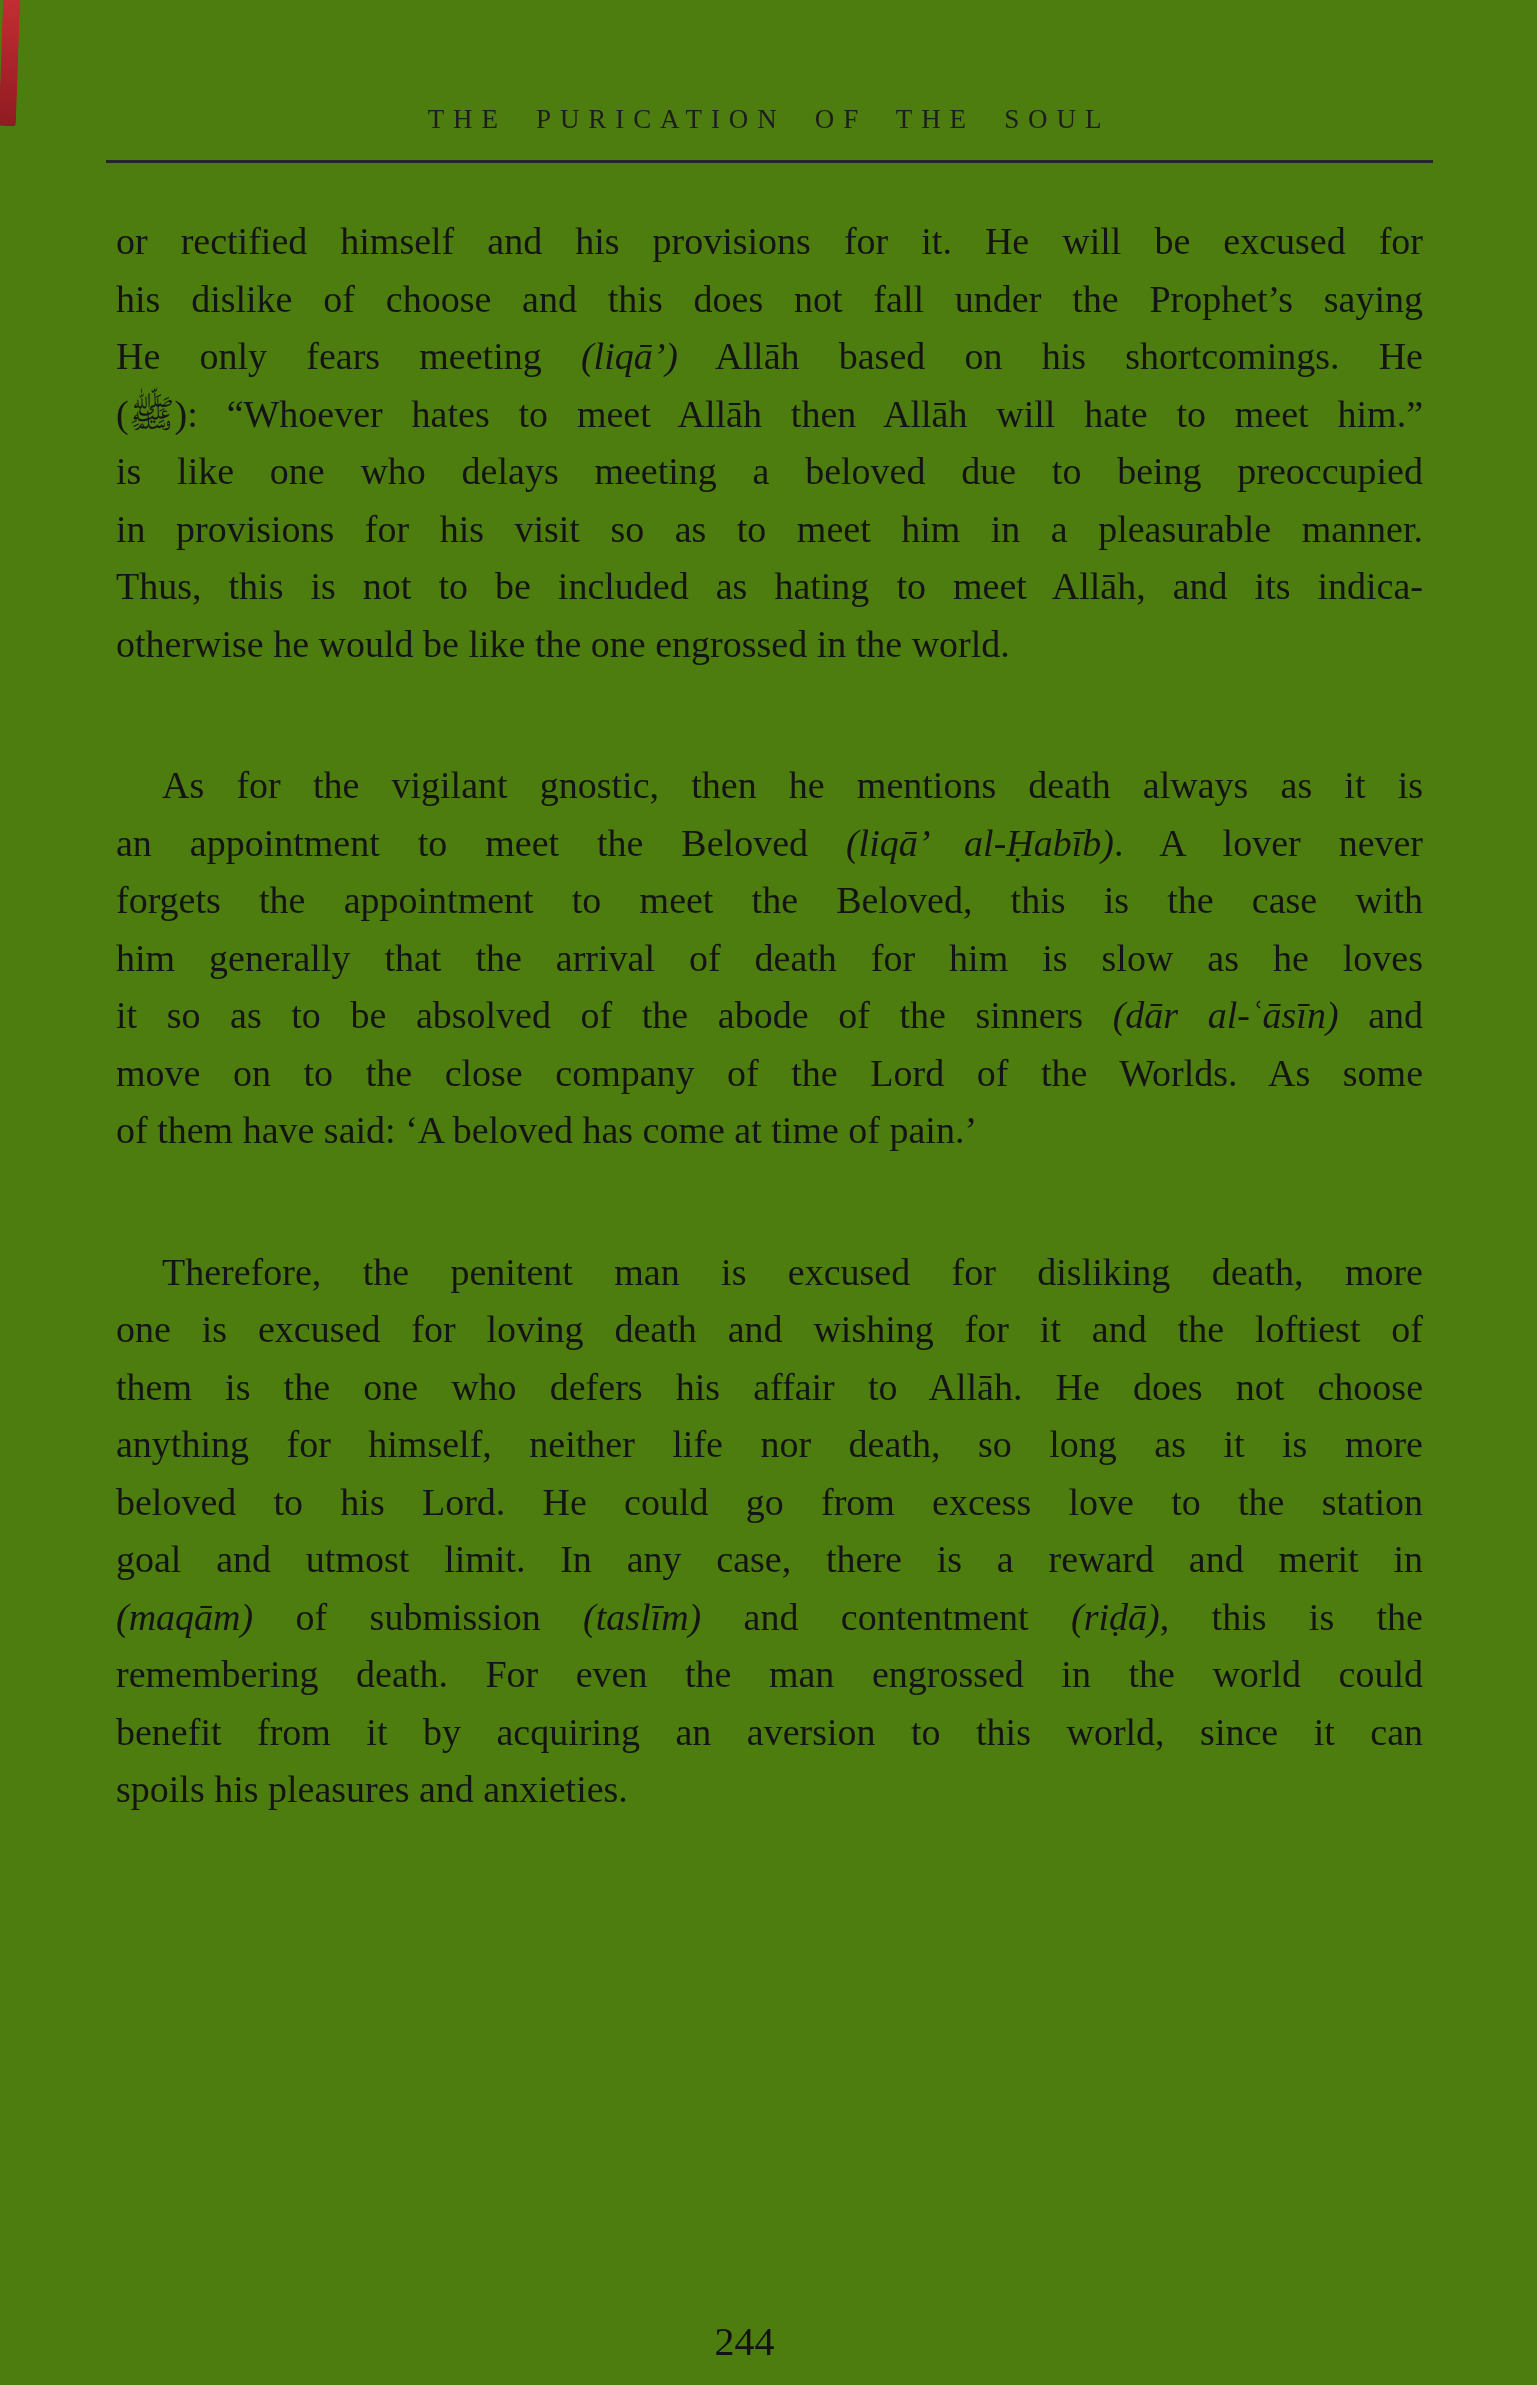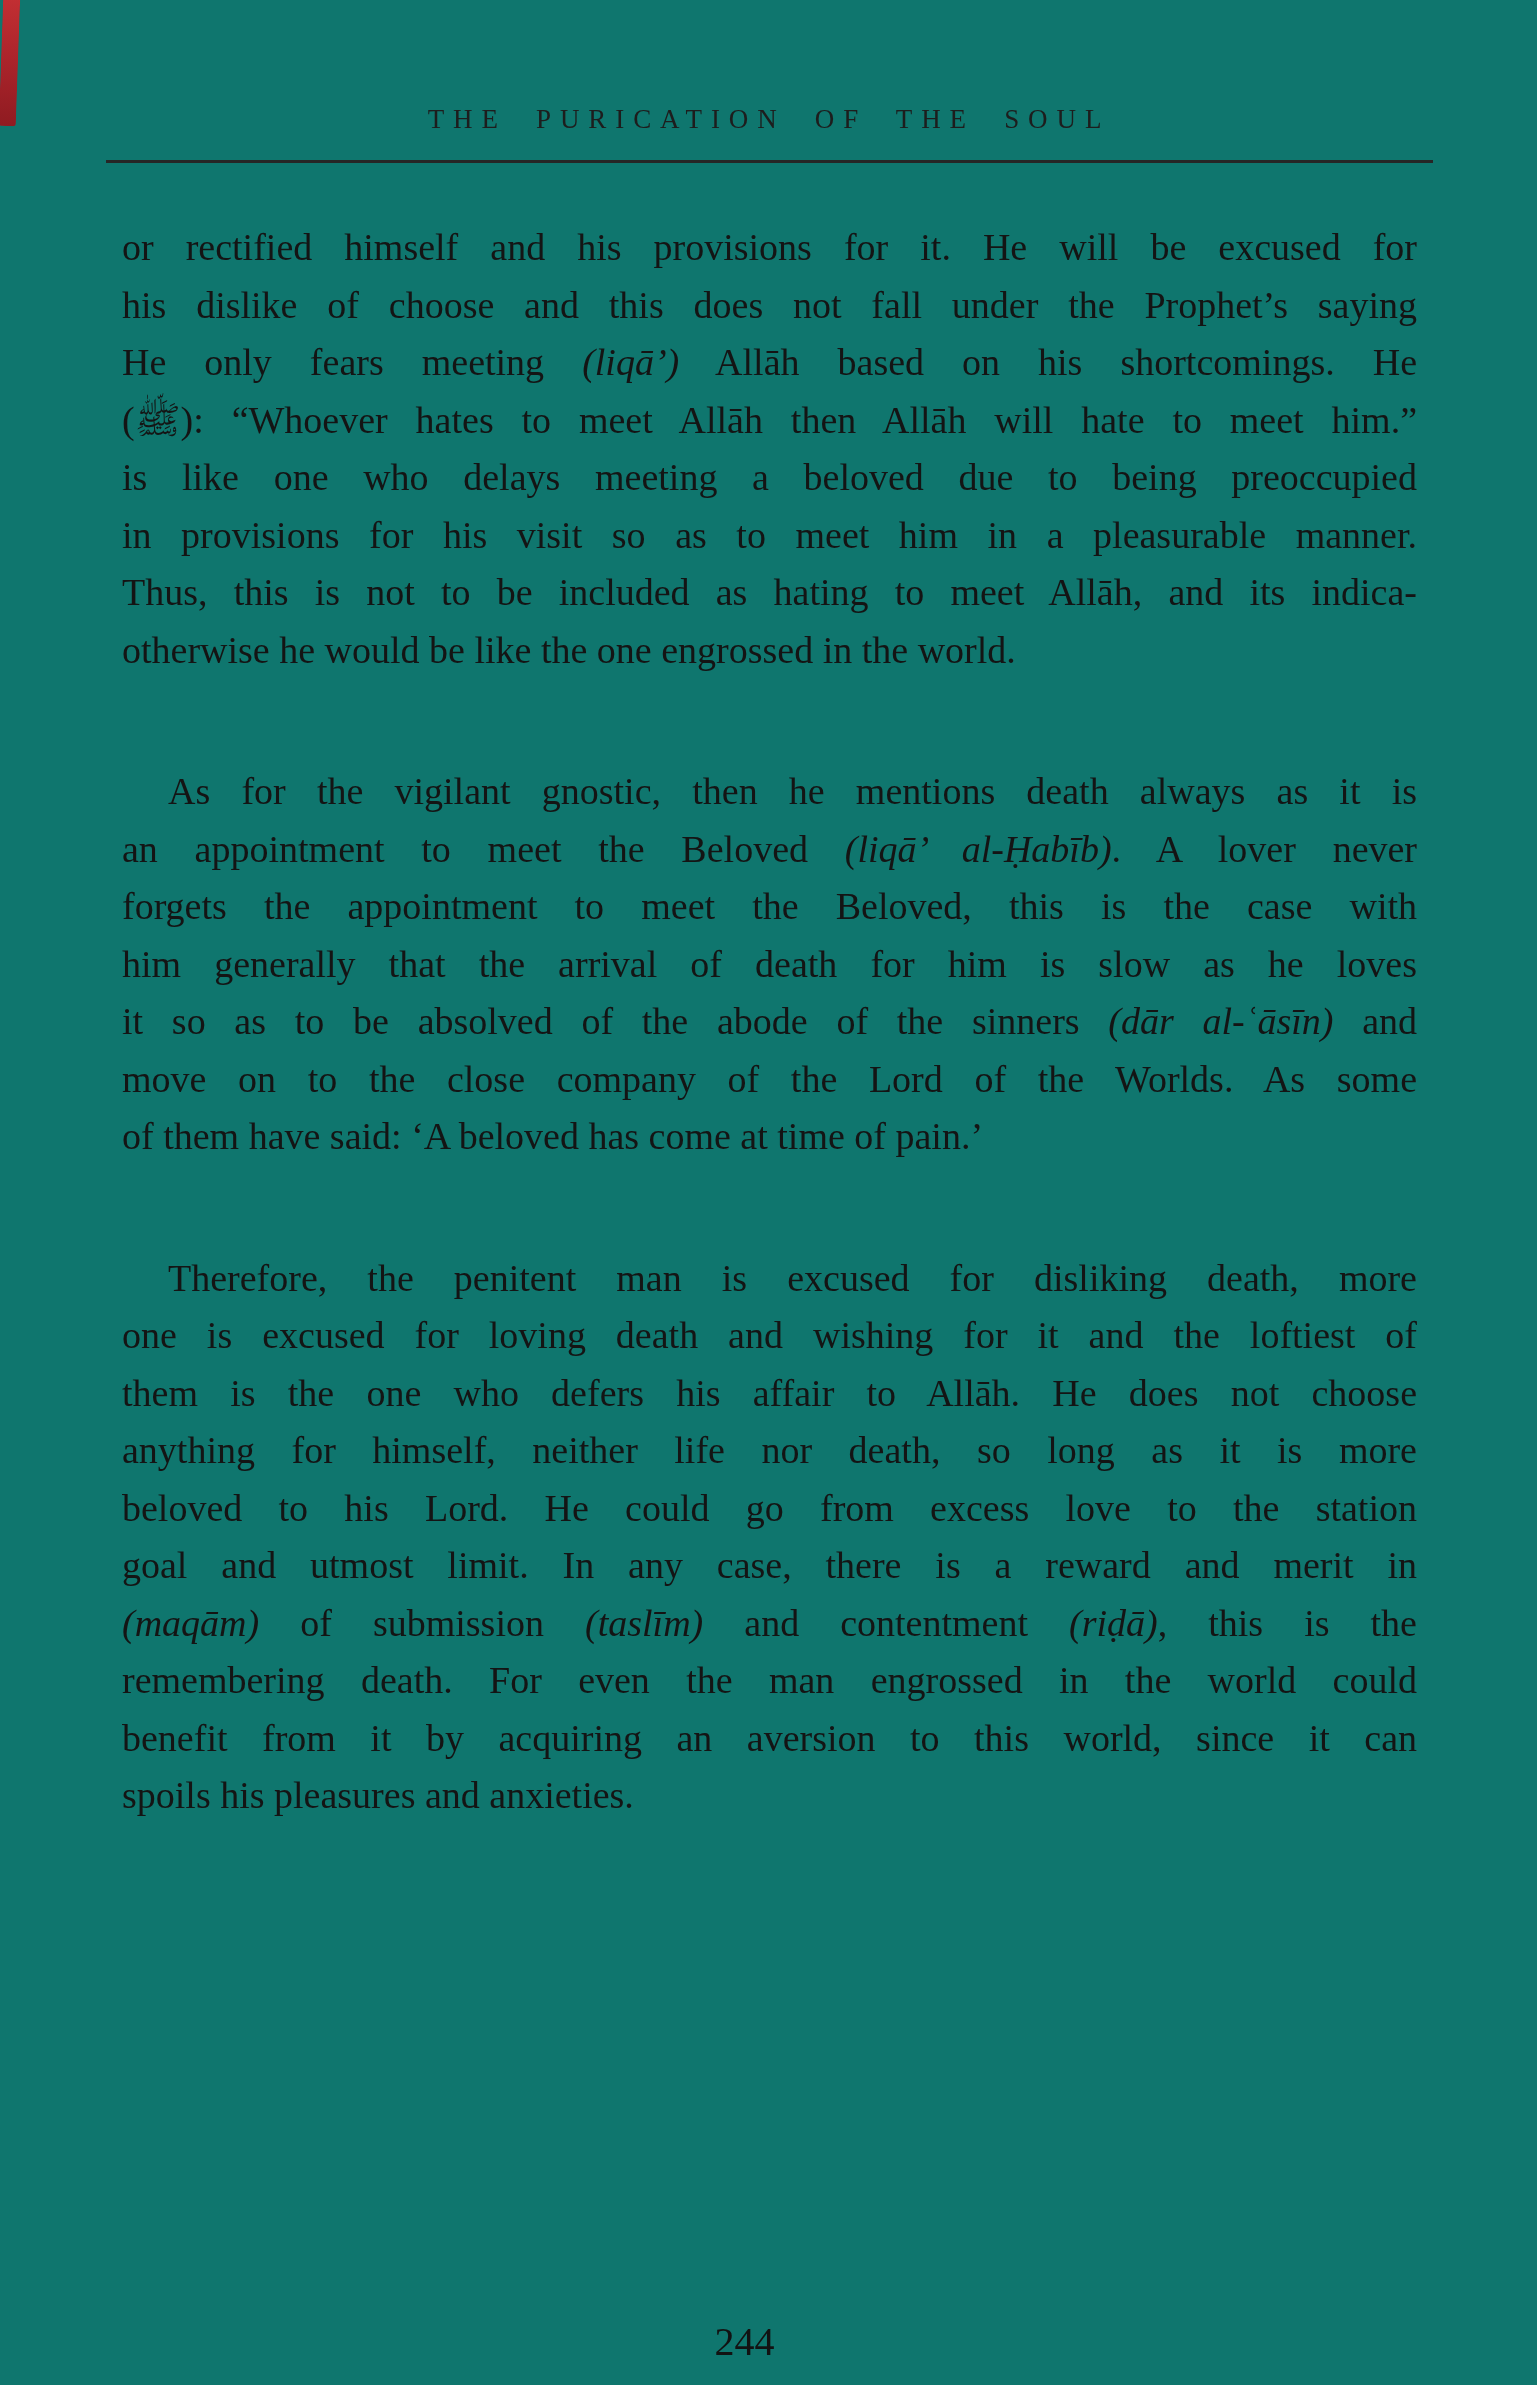--- a/index.html
+++ b/index.html
@@ -4,21 +4,21 @@
 <style>
   html, body { margin: 0; padding: 0; }
   body {
     width: 1537px; height: 2385px;
     background: #ffffff;
     font-family: "Liberation Serif", "DejaVu Serif", "DejaVu Sans", serif;
     color: #161616;
     position: relative;
     overflow: hidden;
   }
-  .page { position: absolute; inset: 0; background: #0f766e; }
+  .page { position: absolute; inset: 0; background: #4d7c0f; }
 
   .corner-ribbon {
     position: absolute; left: 1px; top: -4px;
     width: 17px; height: 130px;
     background: linear-gradient(180deg, #c32f33 0%, #a8232a 55%, #8f1b21 100%);
     transform: rotate(2deg);
     border-radius: 0 0 3px 2px;
   }
 
   .running-head {
@@ -35,21 +35,21 @@
     position: absolute; top: 160px; left: 106px; width: 1327px;
     height: 3px; background: #262626;
   }
 
   .body-text {
     position: absolute; top: 203px; left: 106px; width: 1327px;
     font-size: 38px;
     line-height: 57.5px;
     color: #141414;
   }
-  .para { margin: 16px; }
+  .para { margin: 10px; }
   .para + .para { margin-top: 84px; }
   .para.indent .line:first-child { text-indent: 46px; }
   .line {
     text-align: justify;
     text-align-last: justify;
     overflow: hidden;
     max-height: 57.5px;
   }
   .line.last { text-align-last: left; }
   .line i { font-style: italic; }

